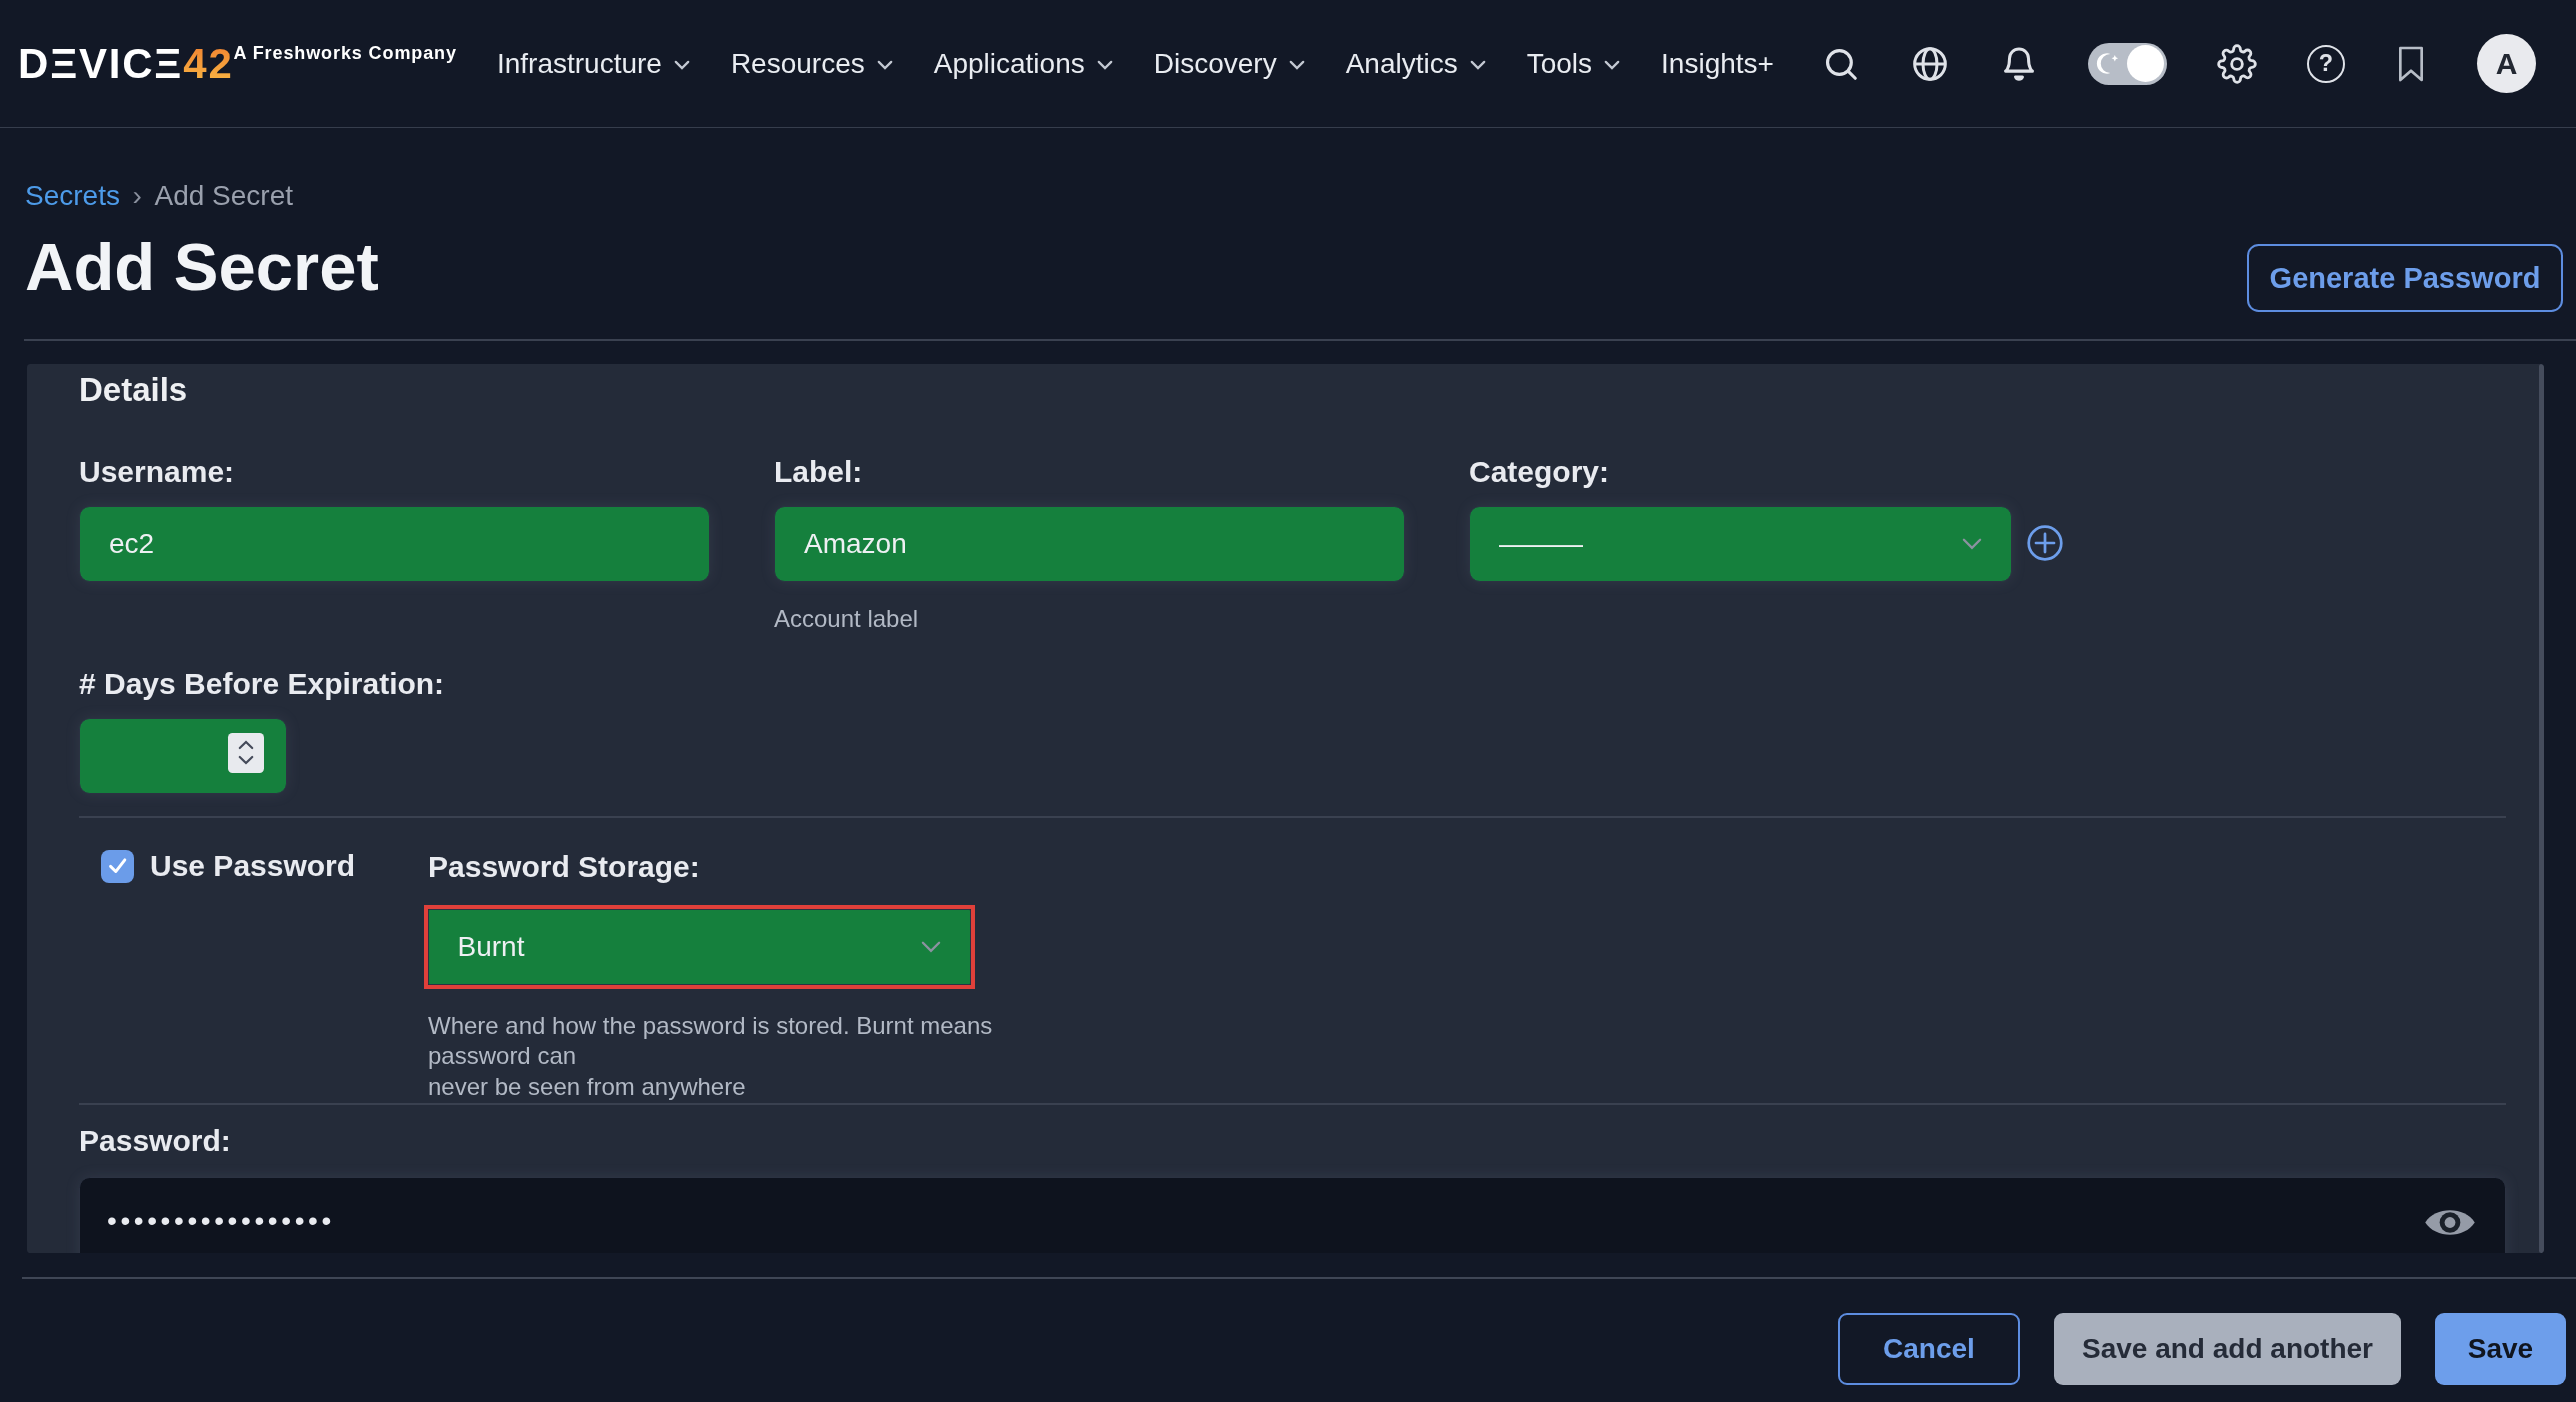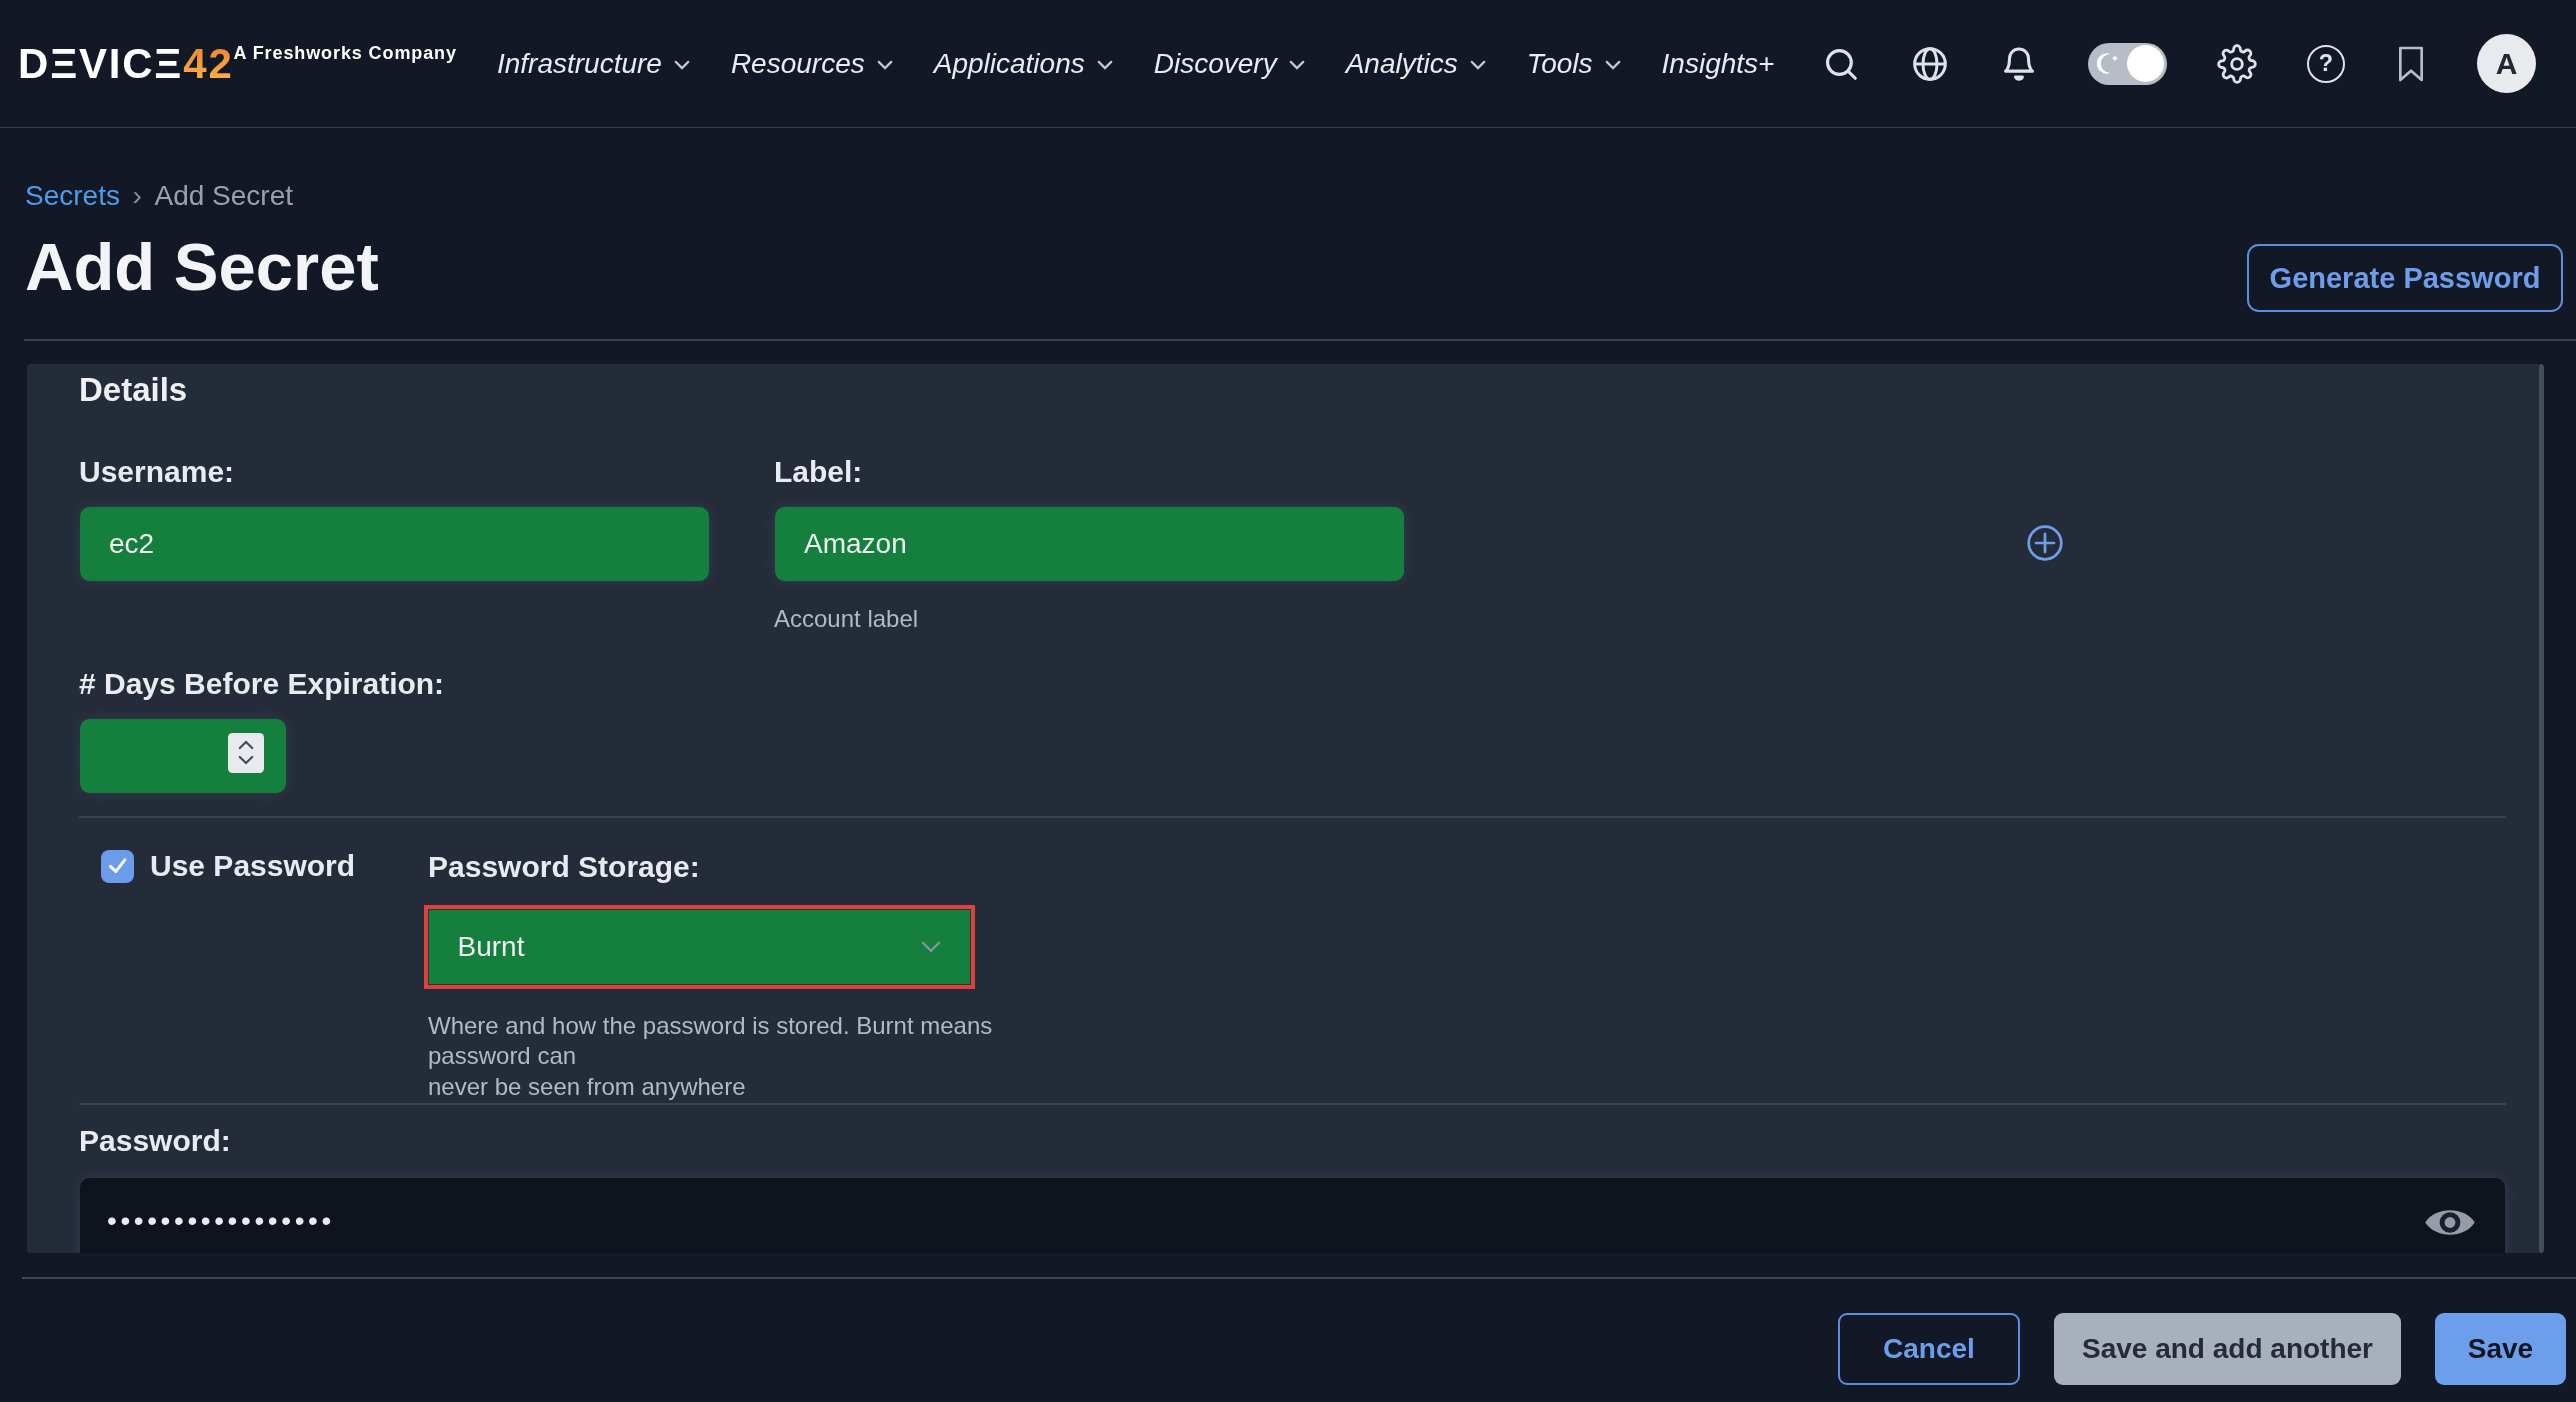--- a/index.html
+++ b/index.html
@@ -22,21 +22,21 @@
   }
   .logo { display:flex; flex-direction:row; margin-right:40px; cursor:pointer; }
   .logo-line { font-size:42px; font-weight:bold; letter-spacing:1.8px; line-height:47px; white-space:nowrap; }
   .logo-main { color:#ffffff; }
   .logo-accent {
     background:linear-gradient(180deg,#ef7d2f 0%,#f9ba45 100%);
     -webkit-background-clip:text; background-clip:text; color:transparent;
   }
   .logo-sub { font-size:18px; font-weight:bold; color:#ffffff; letter-spacing:0.9px; margin-top:2.7px; }
   .nav-menu { display:flex; align-items:center; gap:41px; }
-  .nav-item { display:flex; align-items:center; gap:12px; font-size:28px; color:#e9ecf1; cursor:pointer; white-space:nowrap;font-style:italic; }
+  .nav-item { display:flex; align-items:center; gap:12px; font-size:28px; color:#e9ecf1; cursor:pointer; white-space:nowrap; }
   .nav-chev { margin-top:3.6px; }
   .nav-icons { margin-left:auto; display:flex; align-items:center; gap:50px; }
   .icon-btn { cursor:pointer; display:flex; align-items:center; justify-content:center; }
   .toggle {
     width:79px; height:42px; border-radius:21.6px; background:#b7bdc7;
     position:relative; cursor:pointer; flex:none;
   }
   .toggle-knob { position:absolute; right:2.7px; top:2.7px; width:37px; height:37px; border-radius:50%; background:#ffffff; }
   .toggle-moon { position:absolute; left:6.3px; top:7.2px; }
   .help-circle {
@@ -252,20 +252,29 @@
     <div class="flabel">Username:</div>
     <input class="ftext-input" type="text" value="ec2" style="">
   </div>
 
   <div class="fgroup g-label">
     <div class="flabel">Label:</div>
     <input class="ftext-input" type="text" value="Amazon" style="">
     <div class="fhelp">Account label</div>
   </div>
 
+  <div class="fgroup g-category">
+    <div class="flabel">Category:</div>
+    <div class="fselect">
+      <span>———</span>
+      <svg width="20" height="11.7" viewBox="0 0 22 13">
+          <polyline points="2,2 11,11 20,2" fill="none" stroke="#8b92a0" stroke-width="2.6" stroke-linecap="round"></polyline>
+        </svg>
+    </div>
+  </div>
 
   <div class="add-category-btn">
     <svg width="38" height="38" viewBox="0 0 42 42" fill="none" stroke="#6d9eeb" stroke-width="3" stroke-linecap="round">
         <circle cx="21" cy="21" r="18"></circle>
         <line x1="21" y1="11" x2="21" y2="31"></line>
         <line x1="11" y1="21" x2="31" y2="21"></line>
       </svg>
   </div>
 
   <div class="fgroup g-days">

